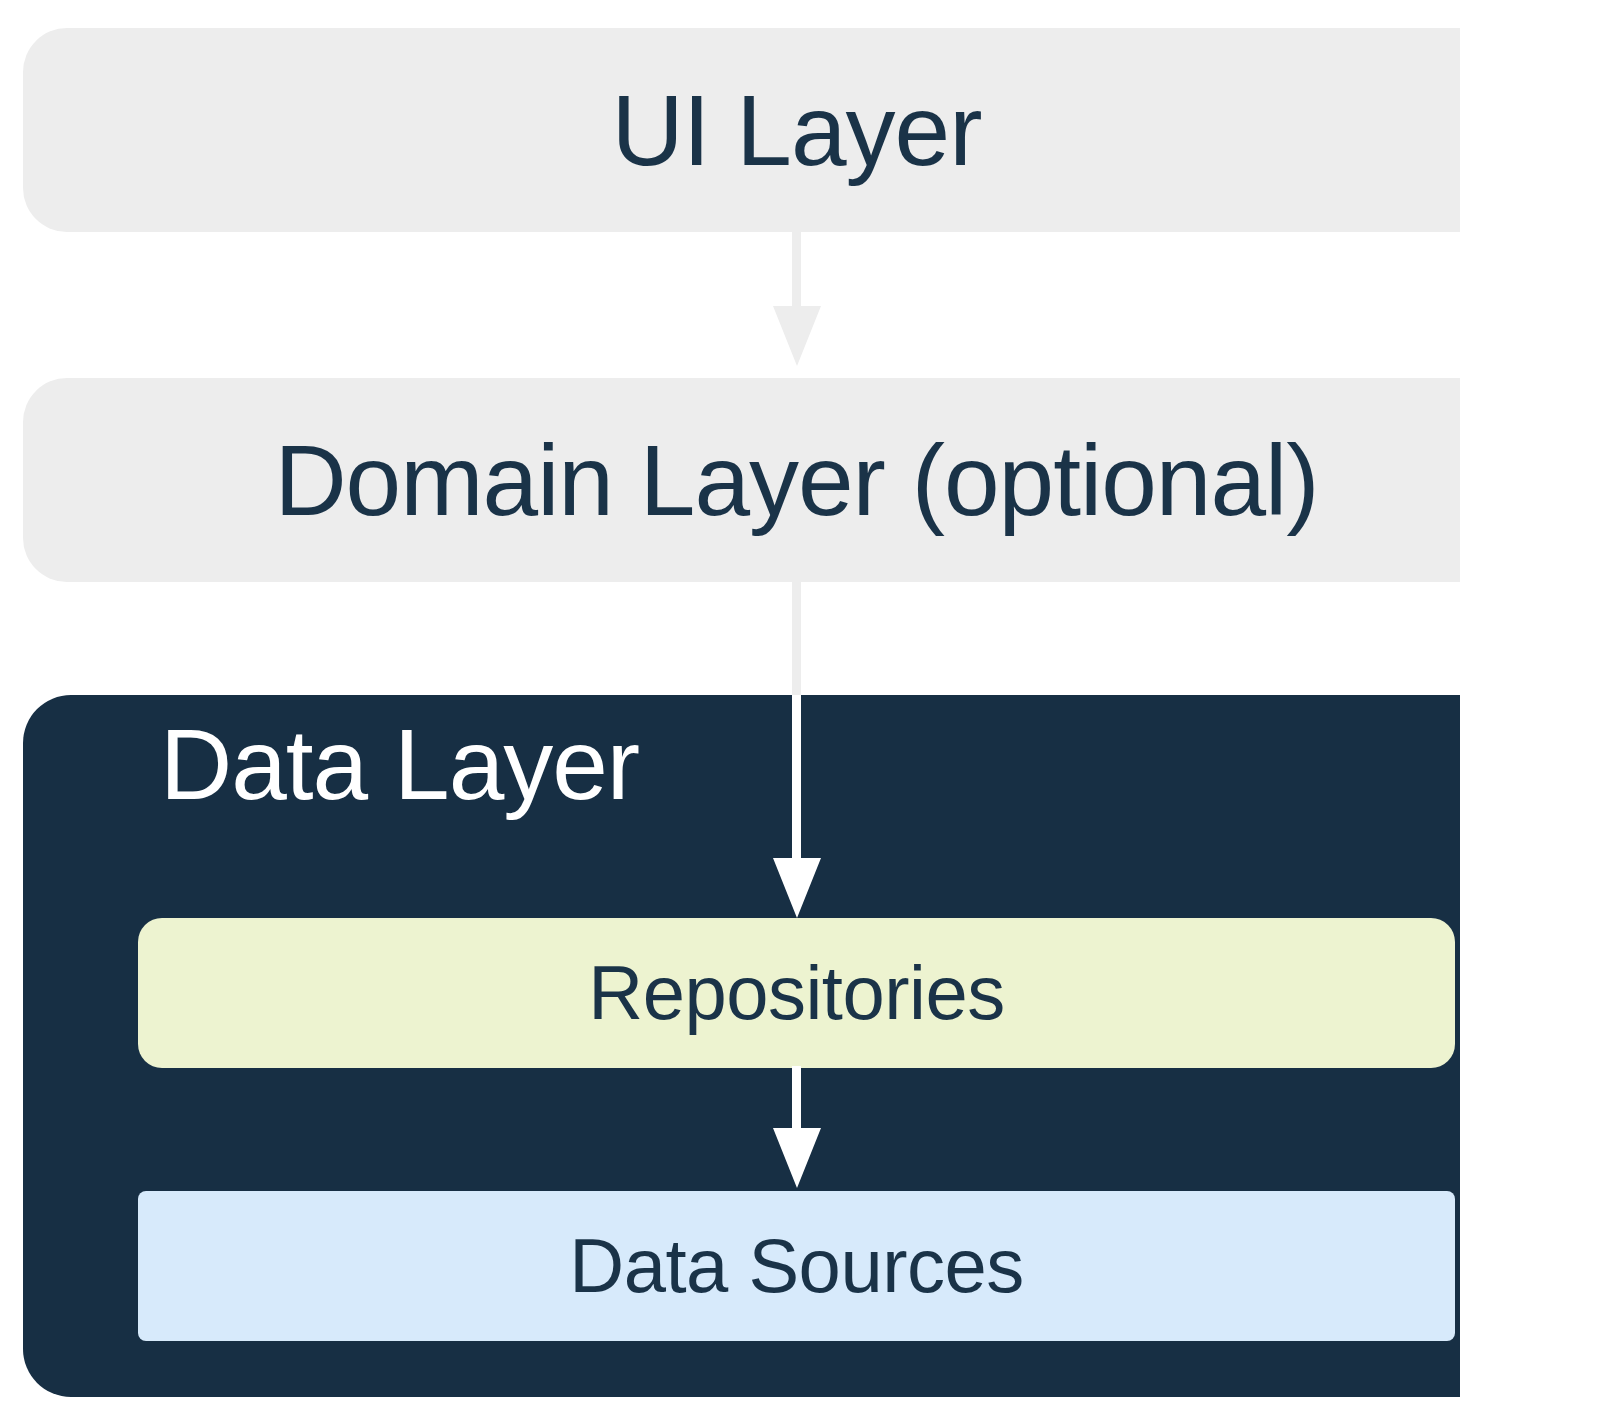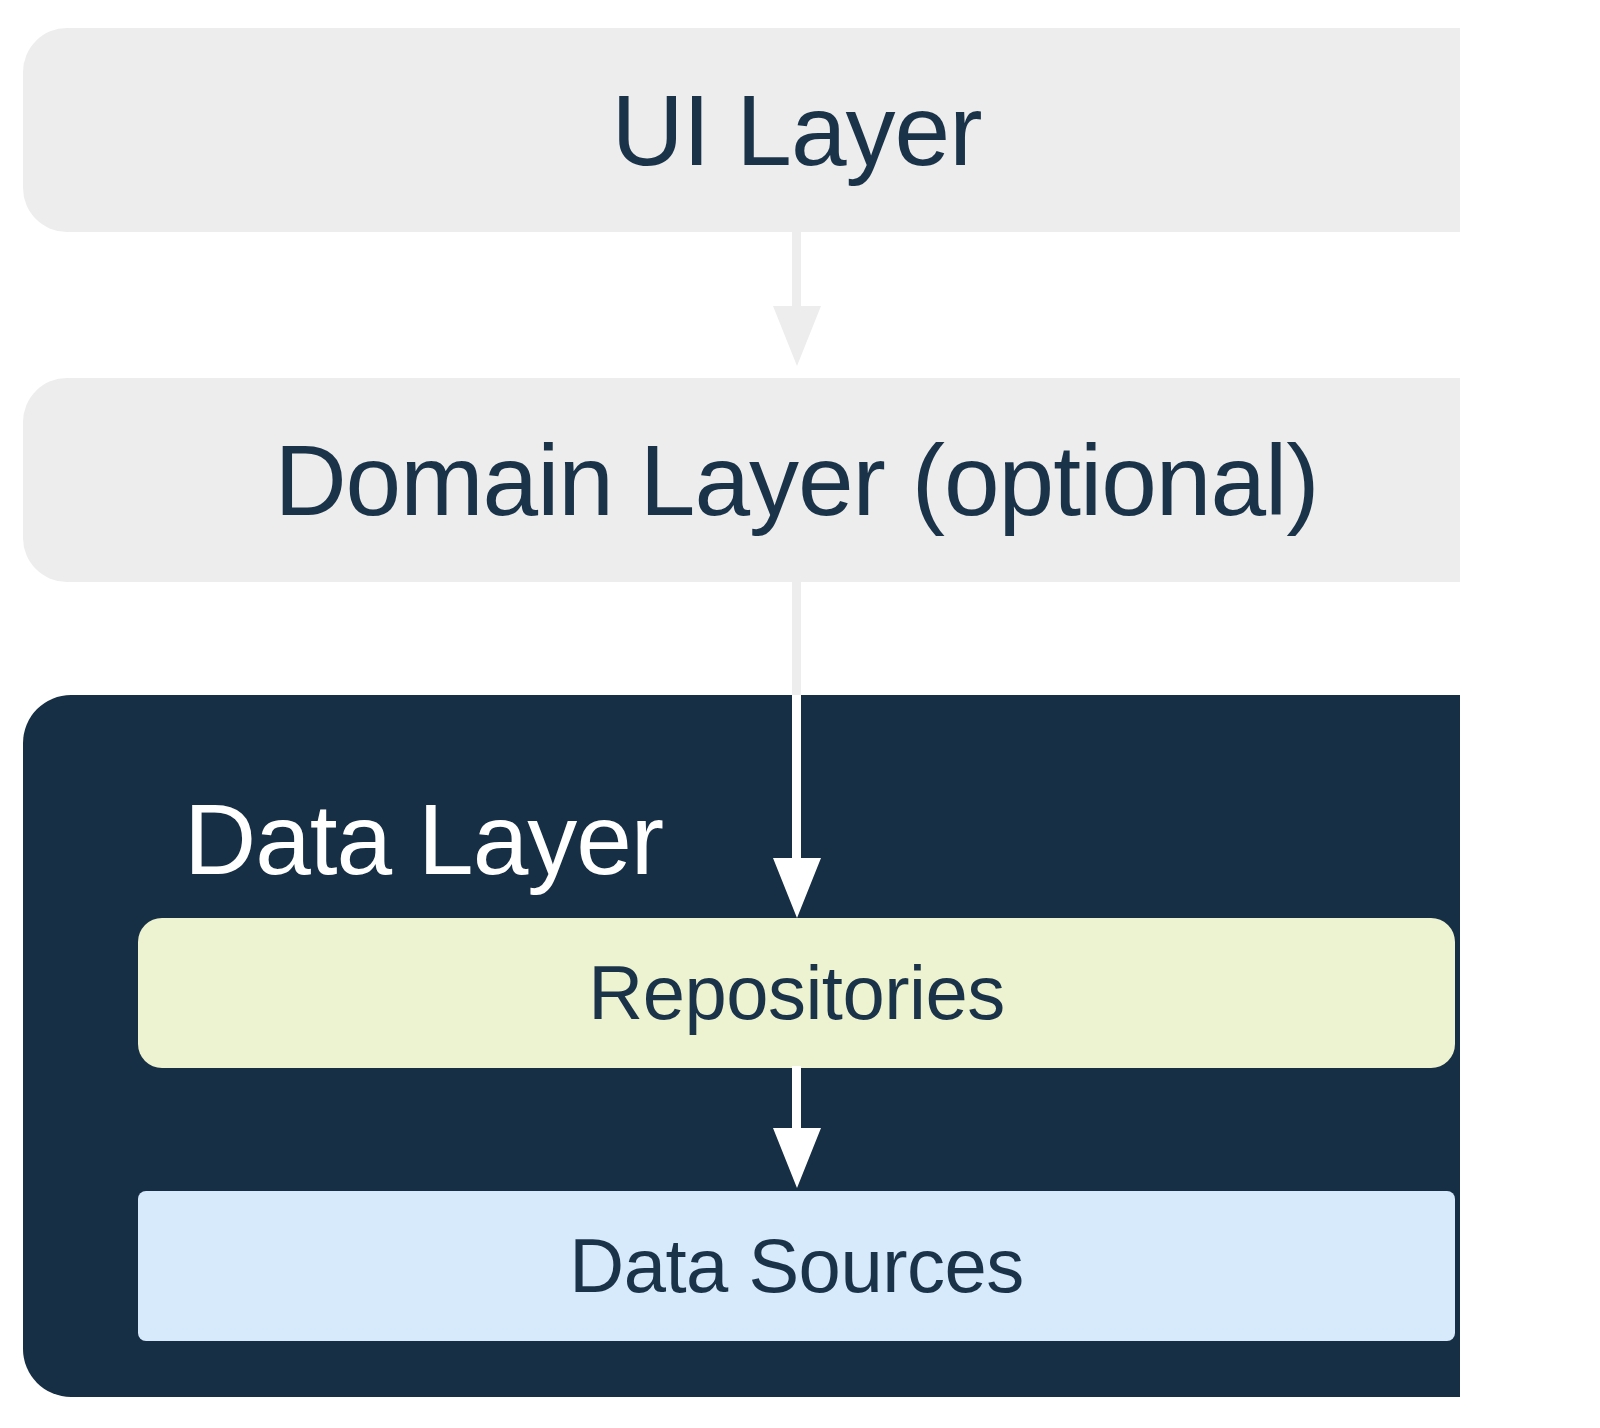--- a/index.html
+++ b/index.html
@@ -43,27 +43,26 @@
     left: 23px;
     top: 695px;
     width: 1547px;
     height: 702px;
     border-radius: 48px;
     background: var(--c-data-layer-box, #172f44);
   }
   #data-layer-label {
     position: absolute;
     left: 160px;
-    top: 784px;
+    top: 709px;
     font-size: 100px;
     line-height: 1.1;
     color: var(--c-text-light, #ffffff);
     letter-spacing: -1px;
     white-space: nowrap;
-    margin-left: 24px;
   }
 
   .inner-box {
     left: 138px;
     width: 1317px;
     height: 150px;
     border-radius: 24px;
   }
   #repositories-box {
     top: 918px;

